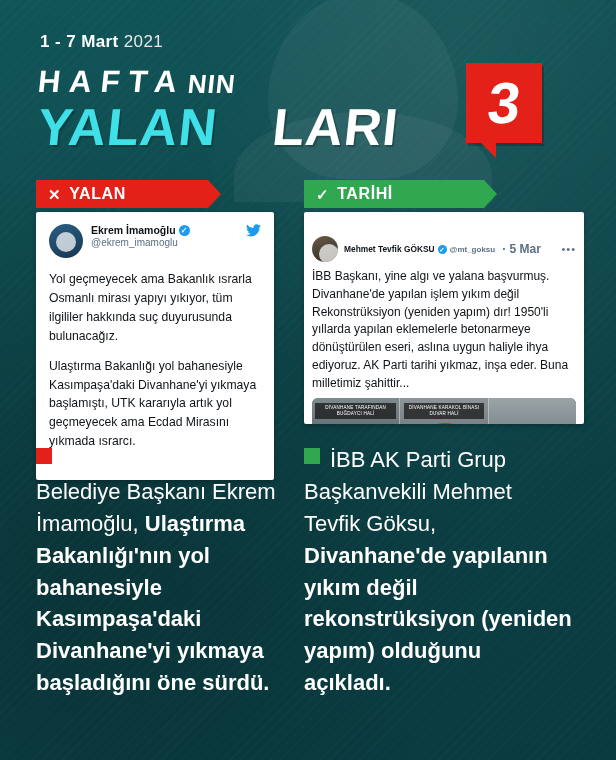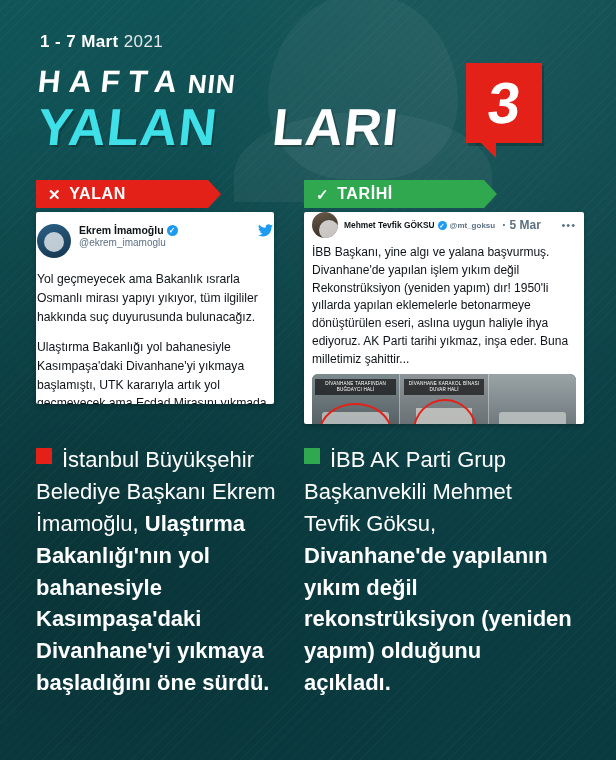--- a/index.html
+++ b/index.html
@@ -115,22 +115,22 @@
   .label-true::after { border-left-color: #2fa84f; }
 
   
   .card {
     position: absolute; top: 212px;
     background: #ffffff;
     border-radius: 2px;
     box-shadow: 0 2px 5px rgba(0,0,0,0.25);
     overflow: hidden;
   }
-  .card-left  { left: 36px; width: 238px; height: 192px; padding: 12px 1px; }
-  .card-right { left: 304px; width: 280px; height: 212px; padding: 0 8px; }
+  .card-left  { left: 36px; width: 238px; height: 268px; padding: 12px 13px; }
+  .card-right { left: 304px; width: 280px; height: 212px; padding: 24px 8px; }
 
   .tw-head { display: flex; align-items: flex-start; }
   .tw-avatar {
     width: 34px; height: 34px; border-radius: 50%;
     background: linear-gradient(160deg,#2b5f86,#14364f);
     flex: none; overflow: hidden; position: relative;
   }
   .tw-avatar::after{
     content:""; position:absolute; left:7px; top:8px; width:20px; height:20px;
     border-radius:50%; background:rgba(255,255,255,0.72);

